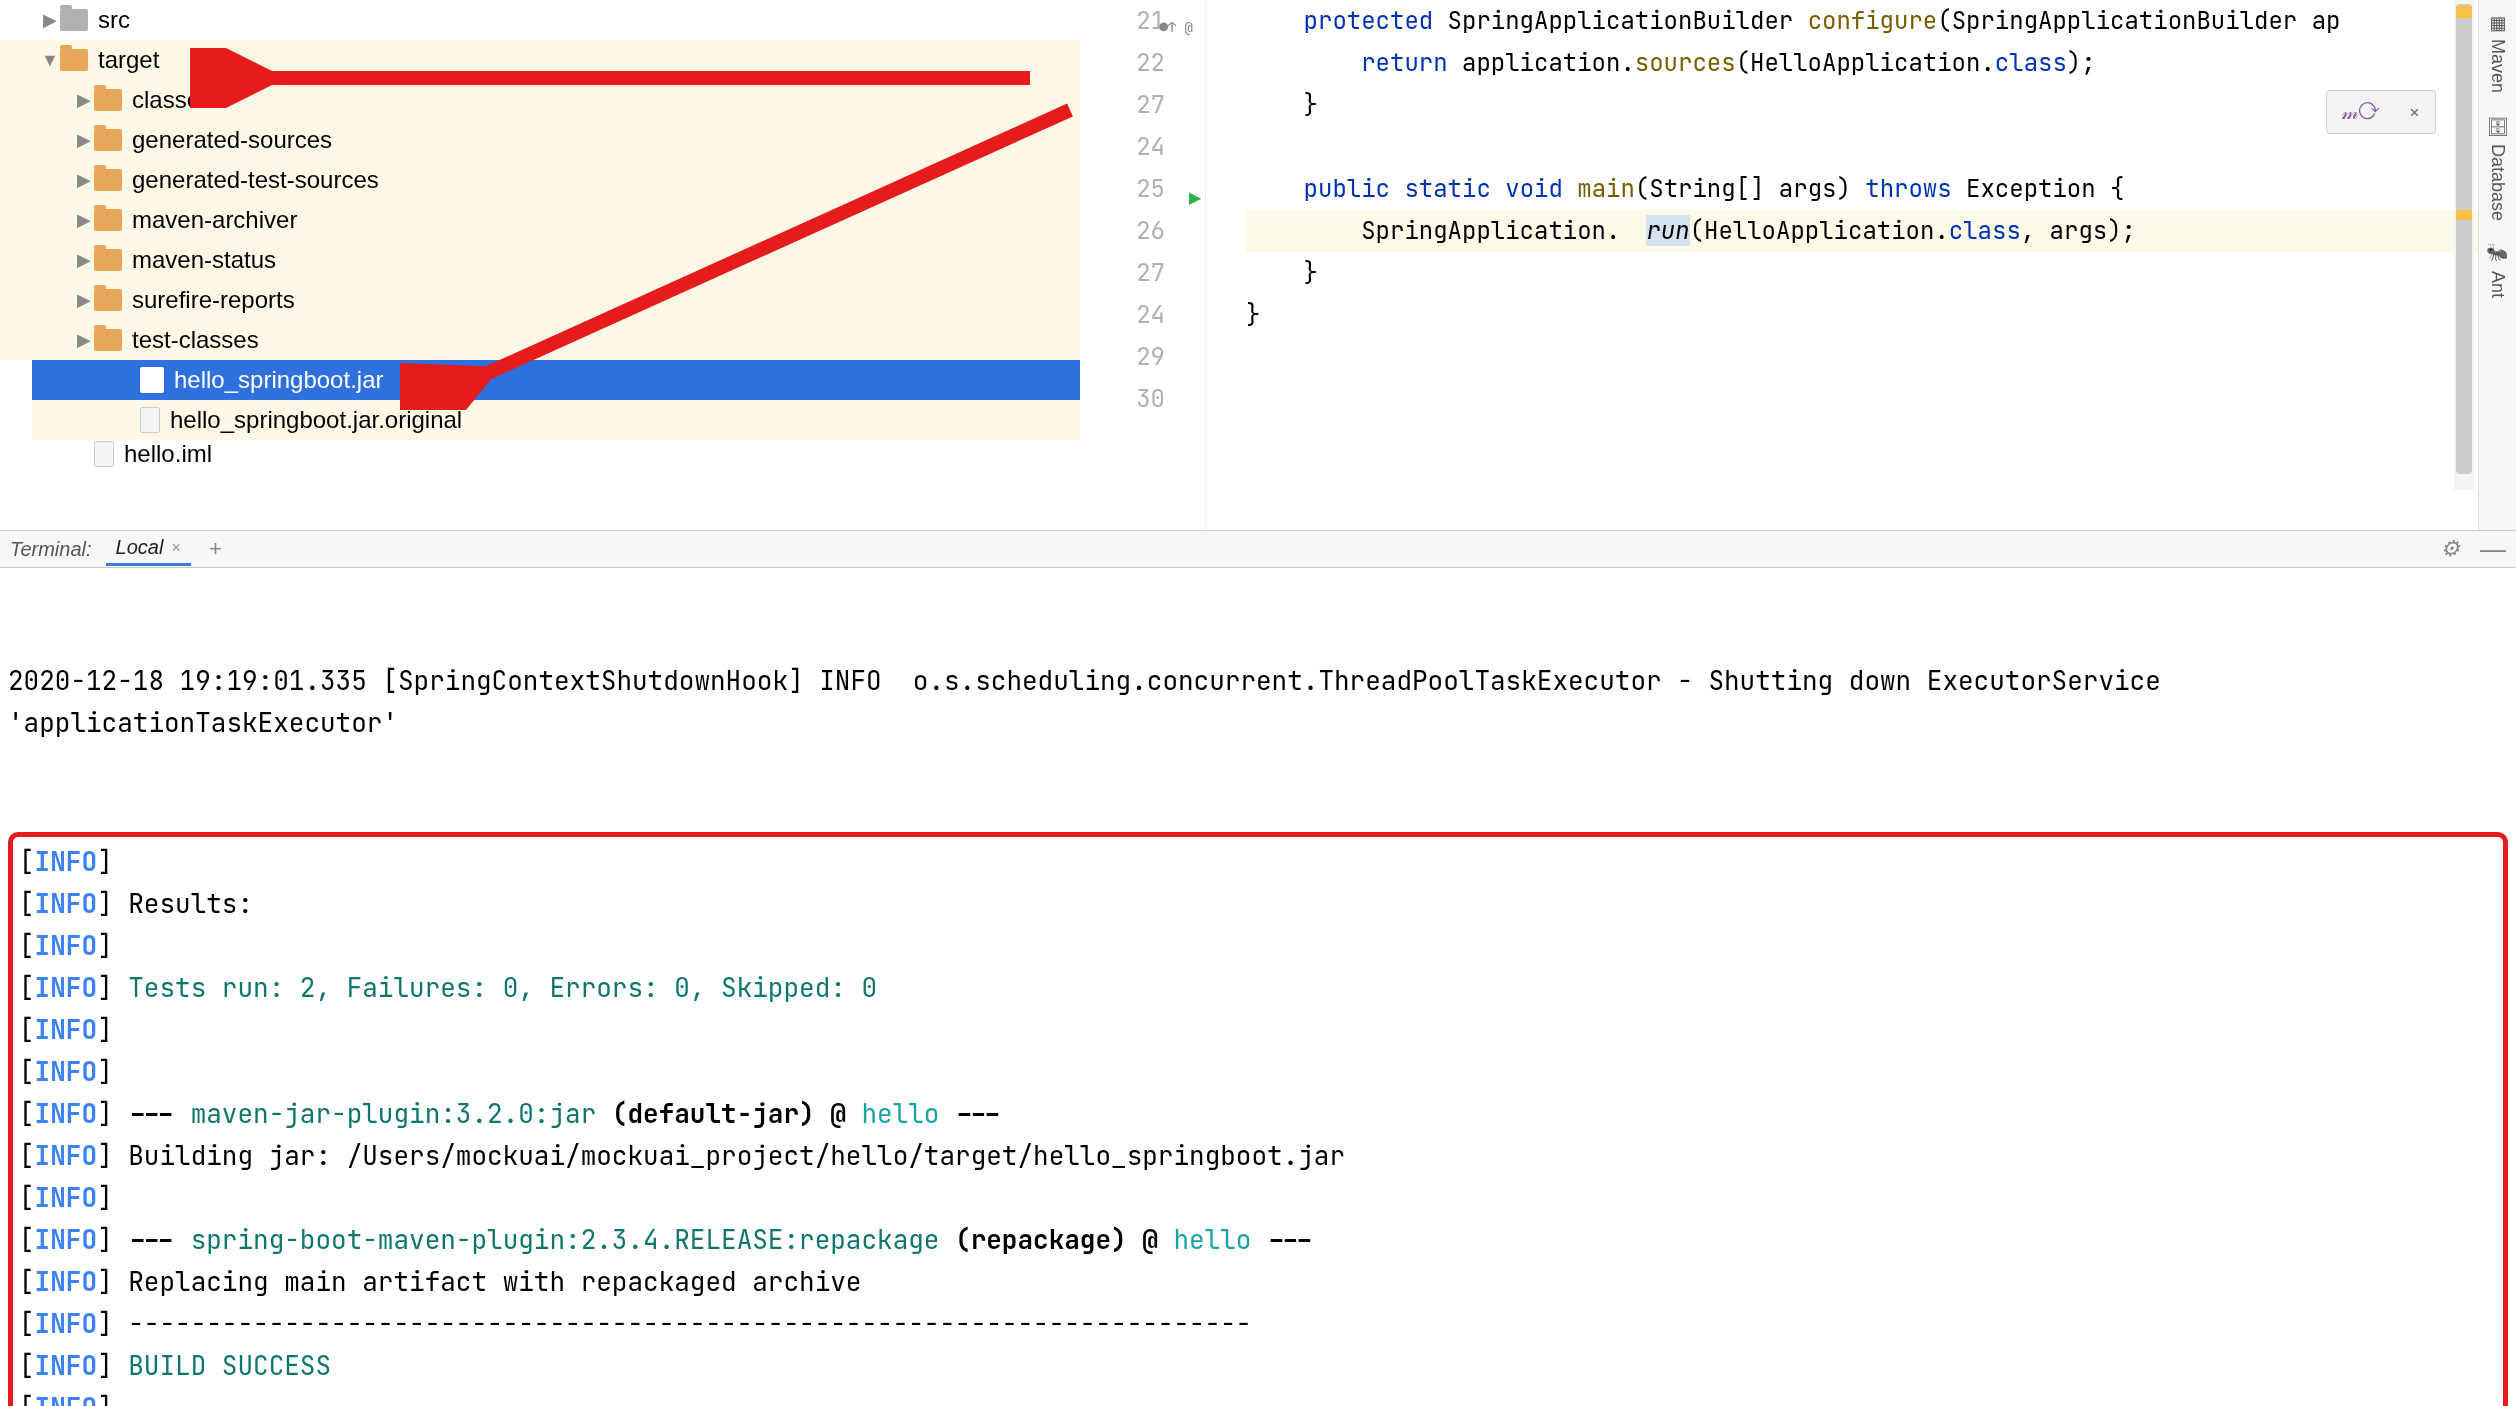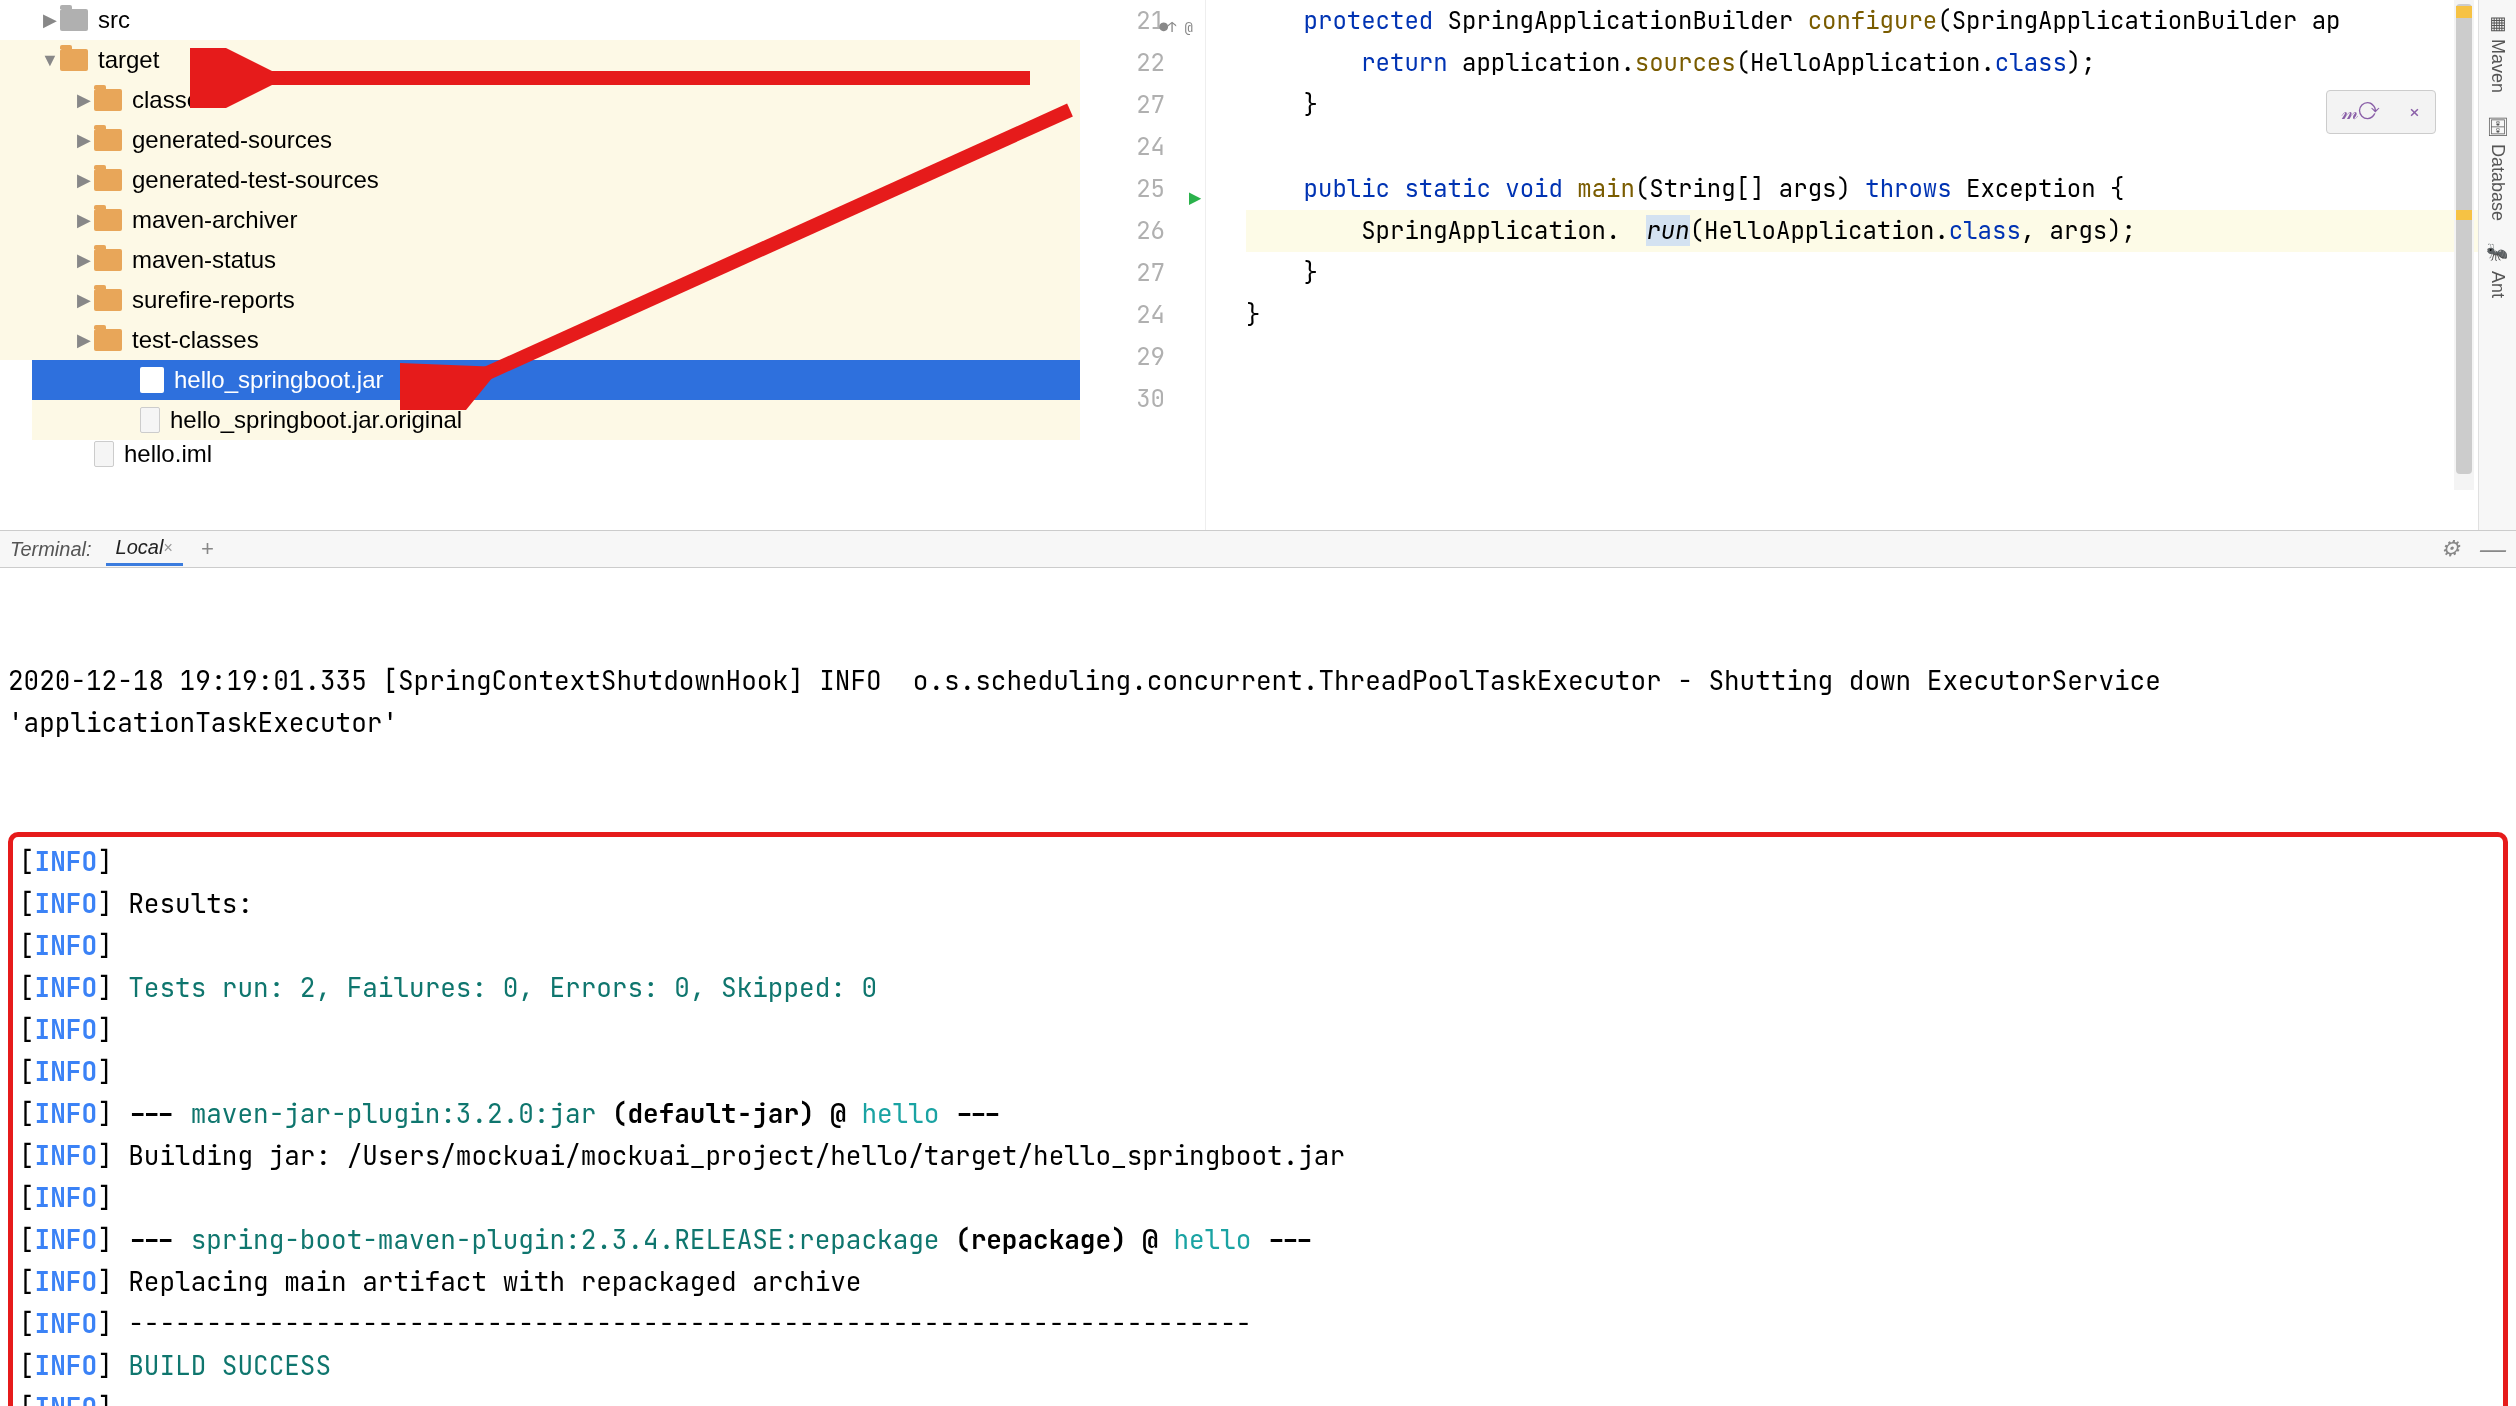--- a/index.html
+++ b/index.html
@@ -159,21 +159,21 @@
   color: #555;
   font-style: italic;
 }
 .terminal-tab {
   padding: 4px 10px;
   border-bottom: 3px solid #3b7cde;
   color: #222;
   margin-left: 14px;
   display: flex;
   align-items: center;
-  gap: 0;
+  gap: 8px;
 }
 .tab-close { color: #999; font-size: 16px; }
 .tab-add { margin-left: 18px; color: #888; font-size: 22px; }
 .terminal-bar-right { margin-left: auto; display: flex; gap: 20px; align-items: center; }
 
 .terminal-body {
   padding: 8px 8px;
   font-family: "JetBrains Mono", Menlo, Consolas, monospace;
   font-size: 26px;
   line-height: 42px;

